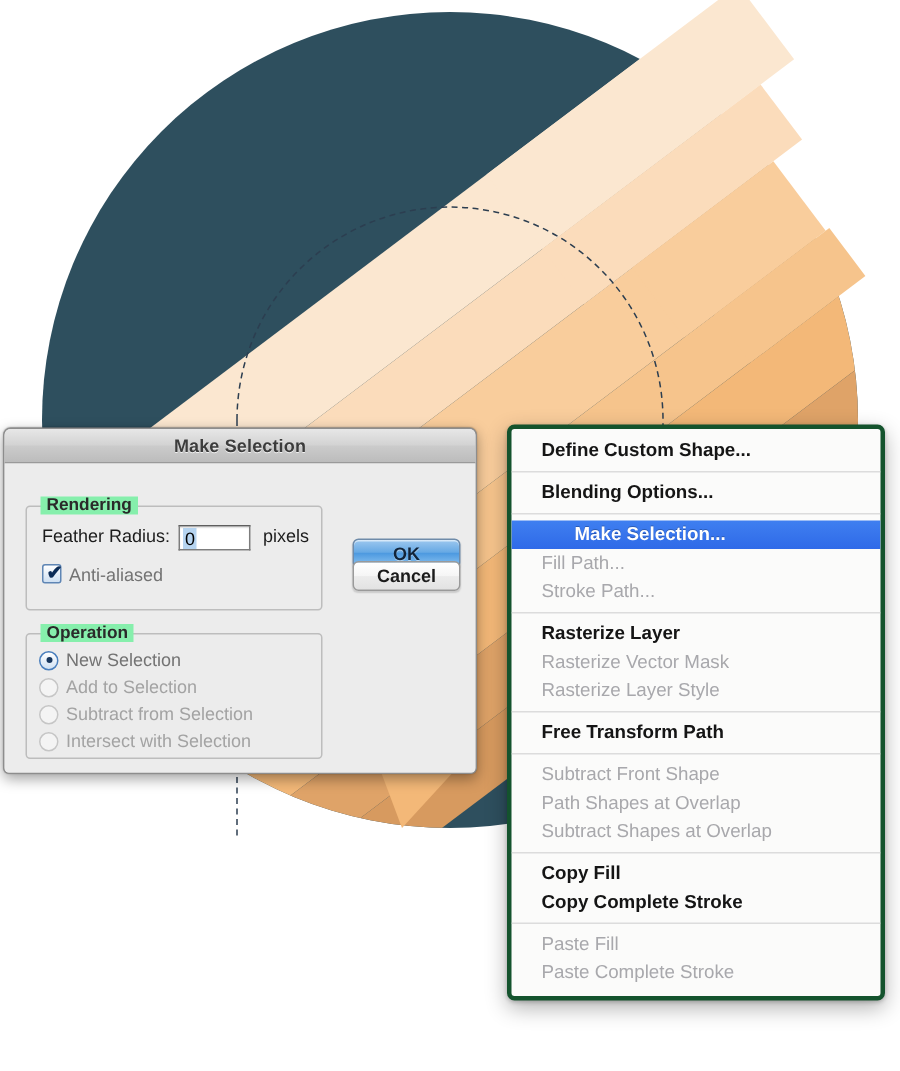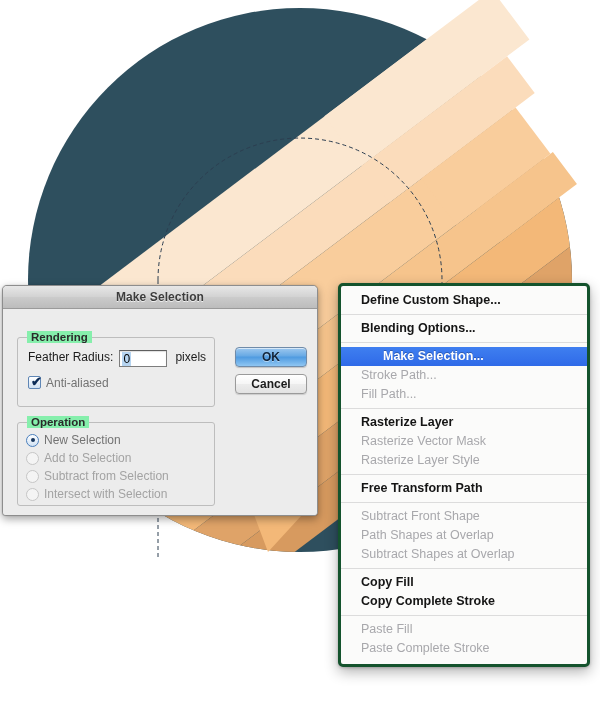--- a/index.html
+++ b/index.html
@@ -164,21 +164,21 @@
     height: 20px;
     border-radius: 4px;
     display: flex;
     align-items: center;
     justify-content: center;
     font-size: 12px;
     font-weight: bold;
     box-sizing: border-box;
   }
   #ok-button {
-    left: 232px; top: 38px;
+    left: 232px; top: 50px;
     border: 1px solid #6f8ba9;
     background: linear-gradient(to bottom, #9dc8ef 0%, #67a9e4 45%, #4e9ae0 50%, #8fc6f2 100%);
     color: #11243a;
     text-shadow: 0 1px 0 rgba(255,255,255,0.45);
     box-shadow: 0 1px 1px rgba(0,0,0,0.18), inset 0 1px 0 rgba(255,255,255,0.6);
     text-align: center;
   }
   #cancel-button {
     left: 232px; top: 65px;
     border: 1px solid #9a9a9a;
@@ -335,22 +335,22 @@
     <div class="menu-group">
       <div class="menu-item">Define Custom Shape...</div>
     </div>
     <div class="menu-sep"></div>
     <div class="menu-group">
       <div class="menu-item">Blending Options...</div>
     </div>
     <div class="menu-sep"></div>
     <div class="menu-group">
       <div class="menu-item selected">Make Selection...</div>
+      <div class="menu-item disabled">Fill Path...</div>
       <div class="menu-item disabled">Stroke Path...</div>
-      <div class="menu-item disabled">Fill Path...</div>
     </div>
     <div class="menu-sep"></div>
     <div class="menu-group">
       <div class="menu-item">Rasterize Layer</div>
       <div class="menu-item disabled">Rasterize Vector Mask</div>
       <div class="menu-item disabled">Rasterize Layer Style</div>
     </div>
     <div class="menu-sep"></div>
     <div class="menu-group">
       <div class="menu-item">Free Transform Path</div>

